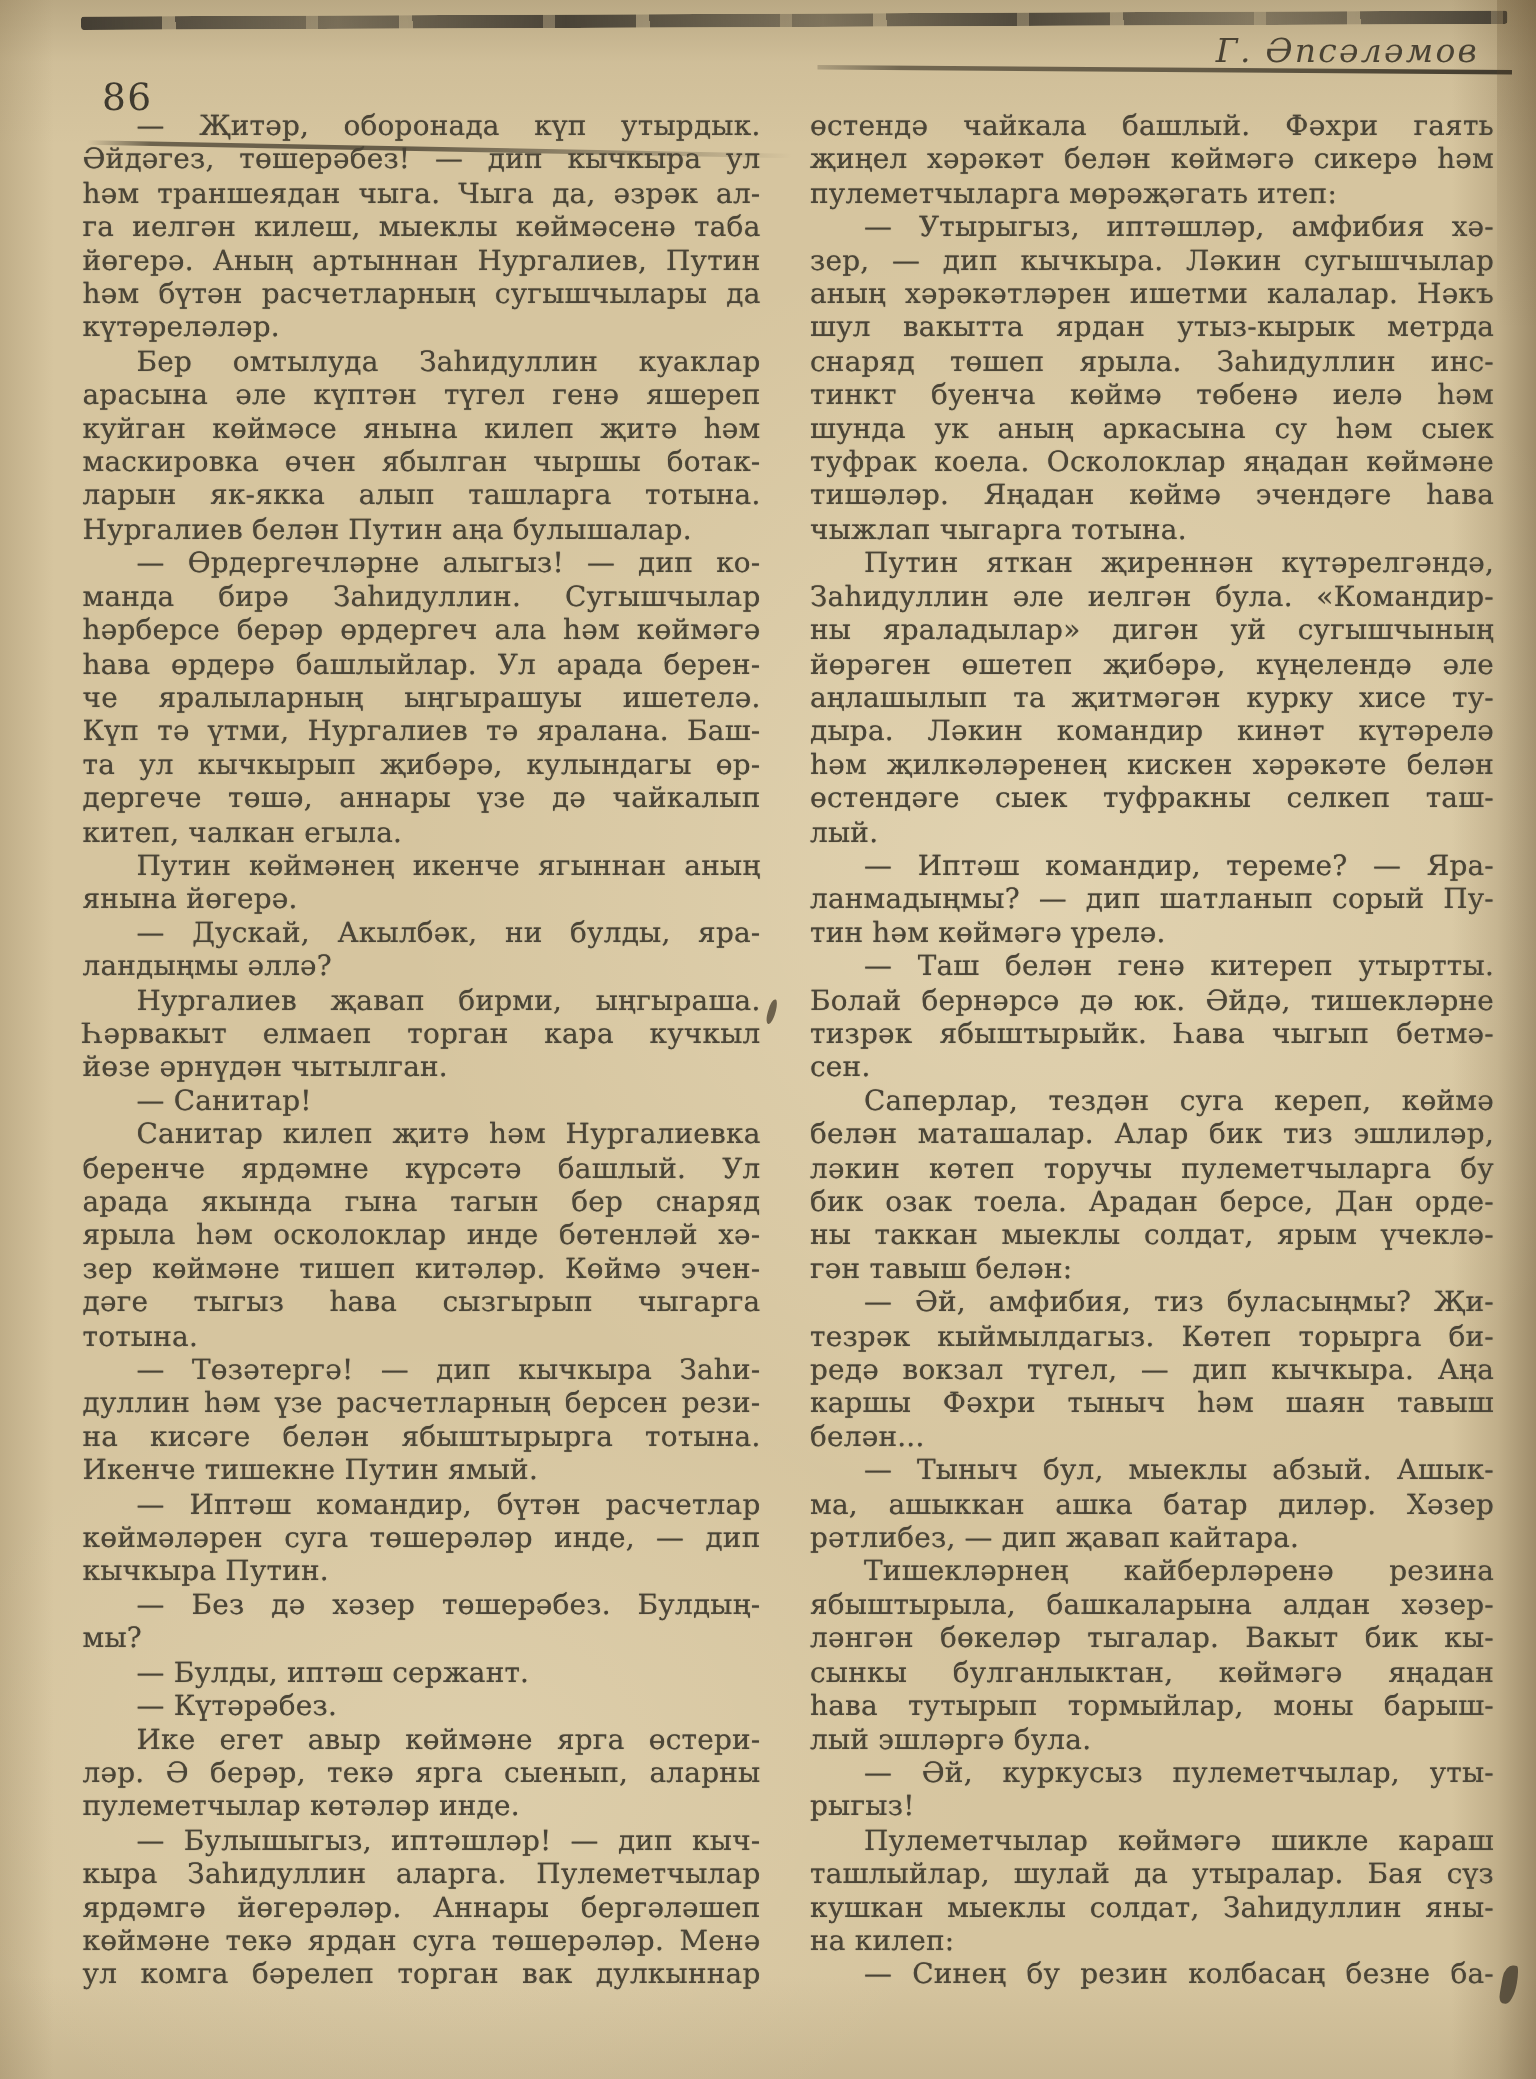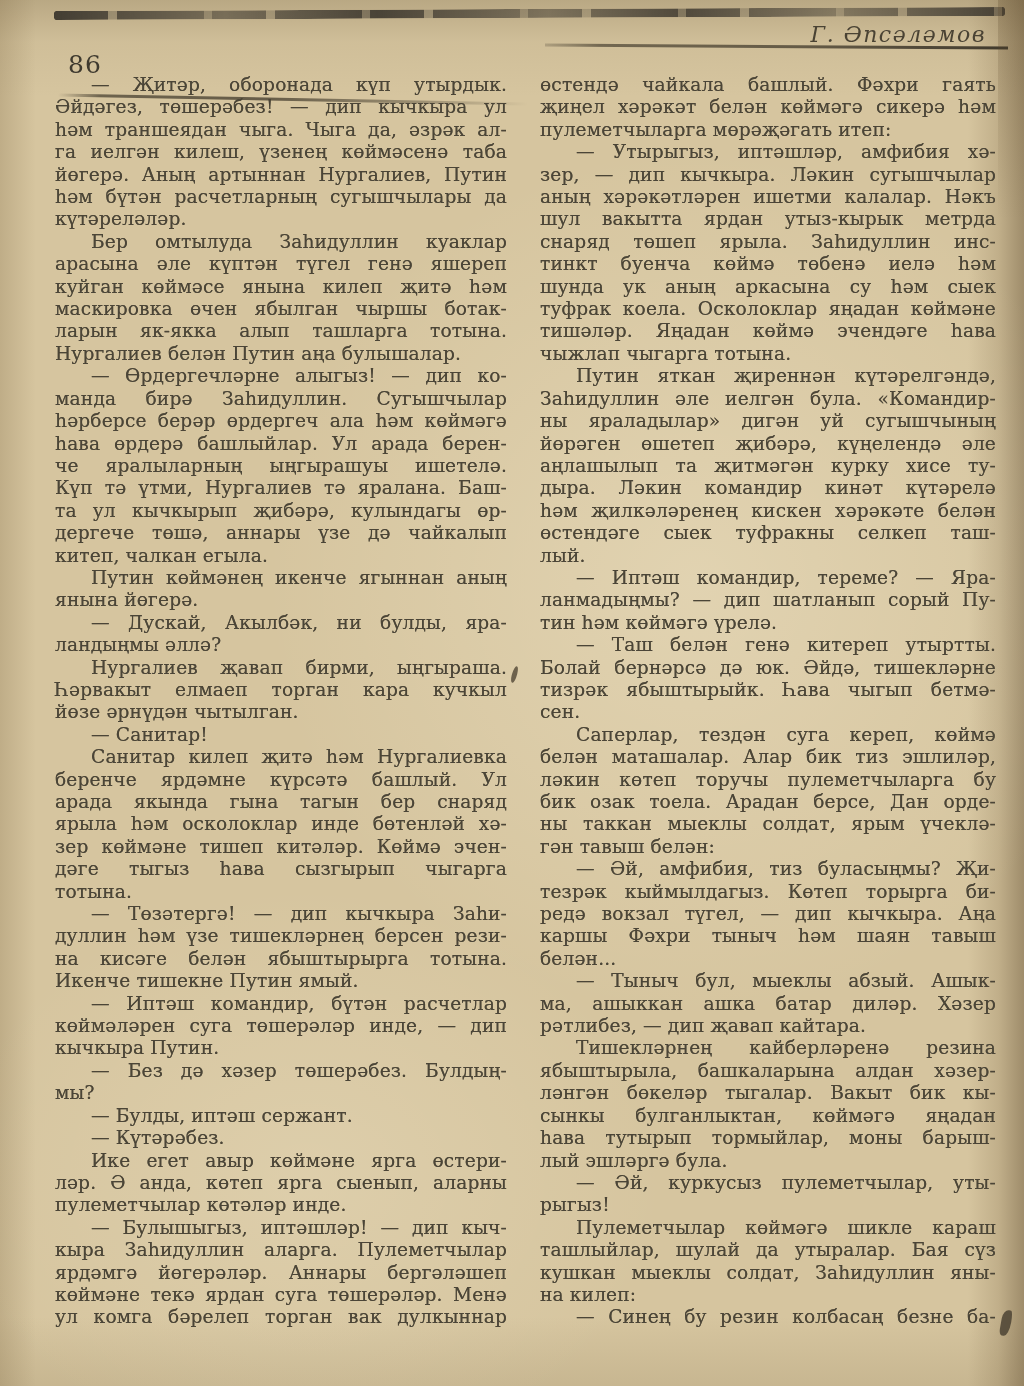--- a/index.html
+++ b/index.html
@@ -97,21 +97,21 @@
 
   <div class="rule-left"></div>
   <div class="rule-right"></div>
 
   <div class="columns">
     <div class="column column-left">
         <div class="paragraph">
           <div class="line first">— Җитәр, оборонада күп утырдык.</div>
           <div class="line">Әйдәгез, төшерәбез! — дип кычкыра ул</div>
           <div class="line">һәм траншеядан чыга. Чыга да, әзрәк ал-</div>
-          <div class="line">га иелгән килеш, үзенең көймәсенә таба</div>
+          <div class="line">га иелгән килеш, мыеклы көймәсенә таба</div>
           <div class="line">йөгерә. Аның артыннан Нургалиев, Путин</div>
           <div class="line">һәм бүтән расчетларның сугышчылары да</div>
           <div class="line para-end">күтәреләләр.</div>
         </div>
         <div class="paragraph">
           <div class="line first">Бер омтылуда Заһидуллин куаклар</div>
           <div class="line">арасына әле күптән түгел генә яшереп</div>
           <div class="line">куйган көймәсе янына килеп җитә һәм</div>
           <div class="line">маскировка өчен ябылган чыршы ботак-</div>
           <div class="line">ларын як-якка алып ташларга тотына.</div>
@@ -148,42 +148,42 @@
           <div class="line first">Санитар килеп җитә һәм Нургалиевка</div>
           <div class="line">беренче ярдәмне күрсәтә башлый. Ул</div>
           <div class="line">арада якында гына тагын бер снаряд</div>
           <div class="line">ярыла һәм осколоклар инде бөтенләй хә-</div>
           <div class="line">зер көймәне тишеп китәләр. Көймә эчен-</div>
           <div class="line">дәге тыгыз һава сызгырып чыгарга</div>
           <div class="line para-end">тотына.</div>
         </div>
         <div class="paragraph">
           <div class="line first">— Төзәтергә! — дип кычкыра Заһи-</div>
-          <div class="line">дуллин һәм үзе тишекләрнең берсен рези-</div>
+          <div class="line">дуллин һәм үзе расчетларның берсен рези-</div>
           <div class="line">на кисәге белән ябыштырырга тотына.</div>
           <div class="line para-end">Икенче тишекне Путин ямый.</div>
         </div>
         <div class="paragraph">
           <div class="line first">— Иптәш командир, бүтән расчетлар</div>
           <div class="line">көймәләрен суга төшерәләр инде, — дип</div>
           <div class="line para-end">кычкыра Путин.</div>
         </div>
         <div class="paragraph">
           <div class="line first">— Без дә хәзер төшерәбез. Булдың-</div>
           <div class="line para-end">мы?</div>
         </div>
         <div class="paragraph">
           <div class="line first para-end">— Булды, иптәш сержант.</div>
         </div>
         <div class="paragraph">
           <div class="line first para-end">— Күтәрәбез.</div>
         </div>
         <div class="paragraph">
           <div class="line first">Ике егет авыр көймәне ярга өстери-</div>
-          <div class="line">ләр. Ә анда, көтеп ярга сыенып, аларны</div>
+          <div class="line">ләр. Ә берәр, текә ярга сыенып, аларны</div>
           <div class="line para-end">пулеметчылар көтәләр инде.</div>
         </div>
         <div class="paragraph">
           <div class="line first">— Булышыгыз, иптәшләр! — дип кыч-</div>
           <div class="line">кыра Заһидуллин аларга. Пулеметчылар</div>
           <div class="line">ярдәмгә йөгерәләр. Аннары бергәләшеп</div>
           <div class="line">көймәне текә ярдан суга төшерәләр. Менә</div>
           <div class="line">ул комга бәрелеп торган вак дулкыннар</div>
         </div>
       </div>

